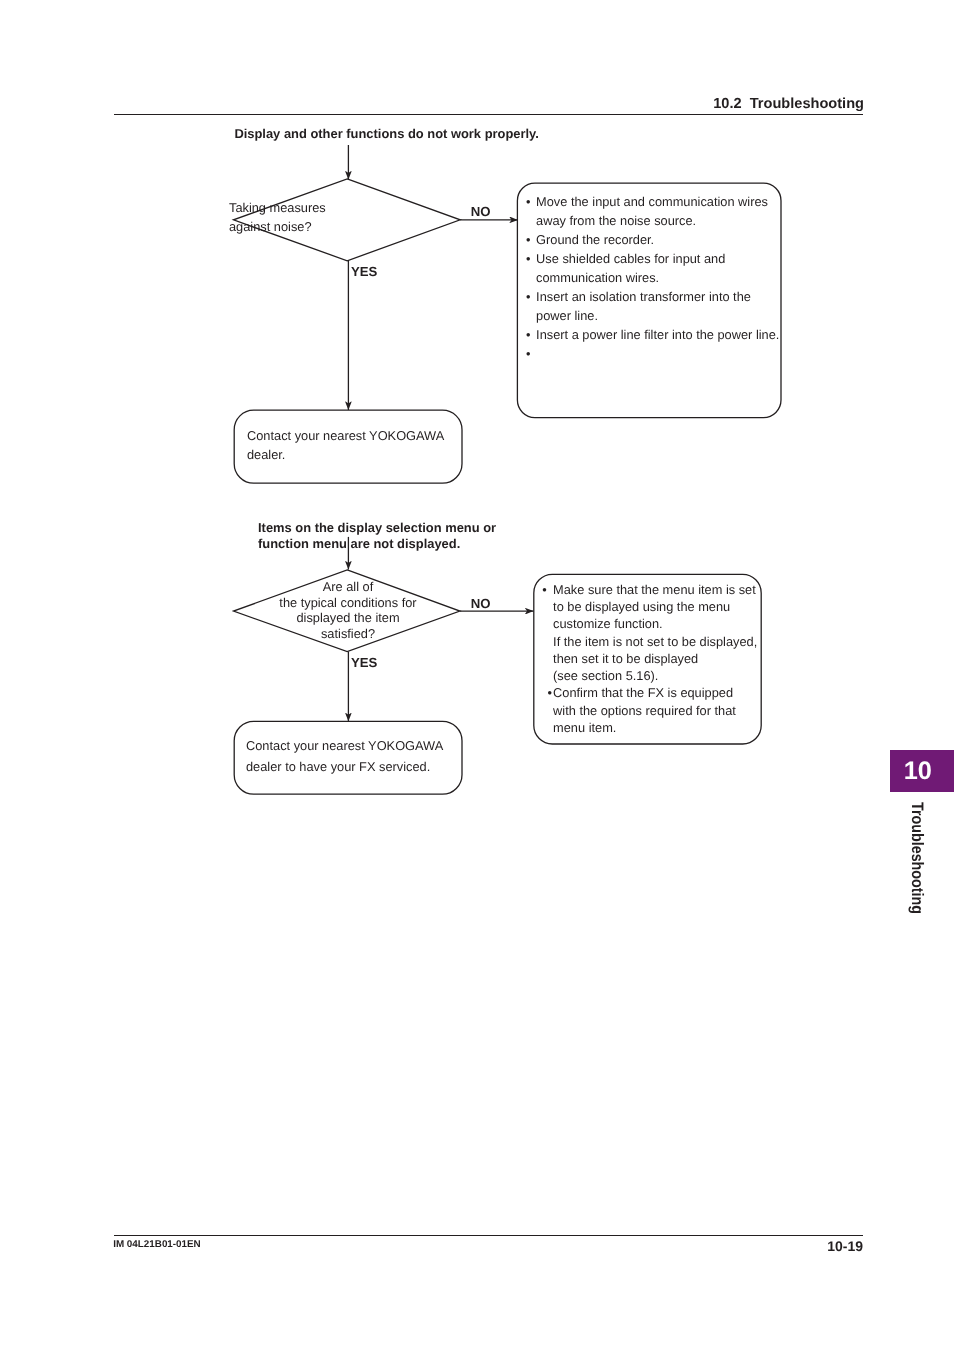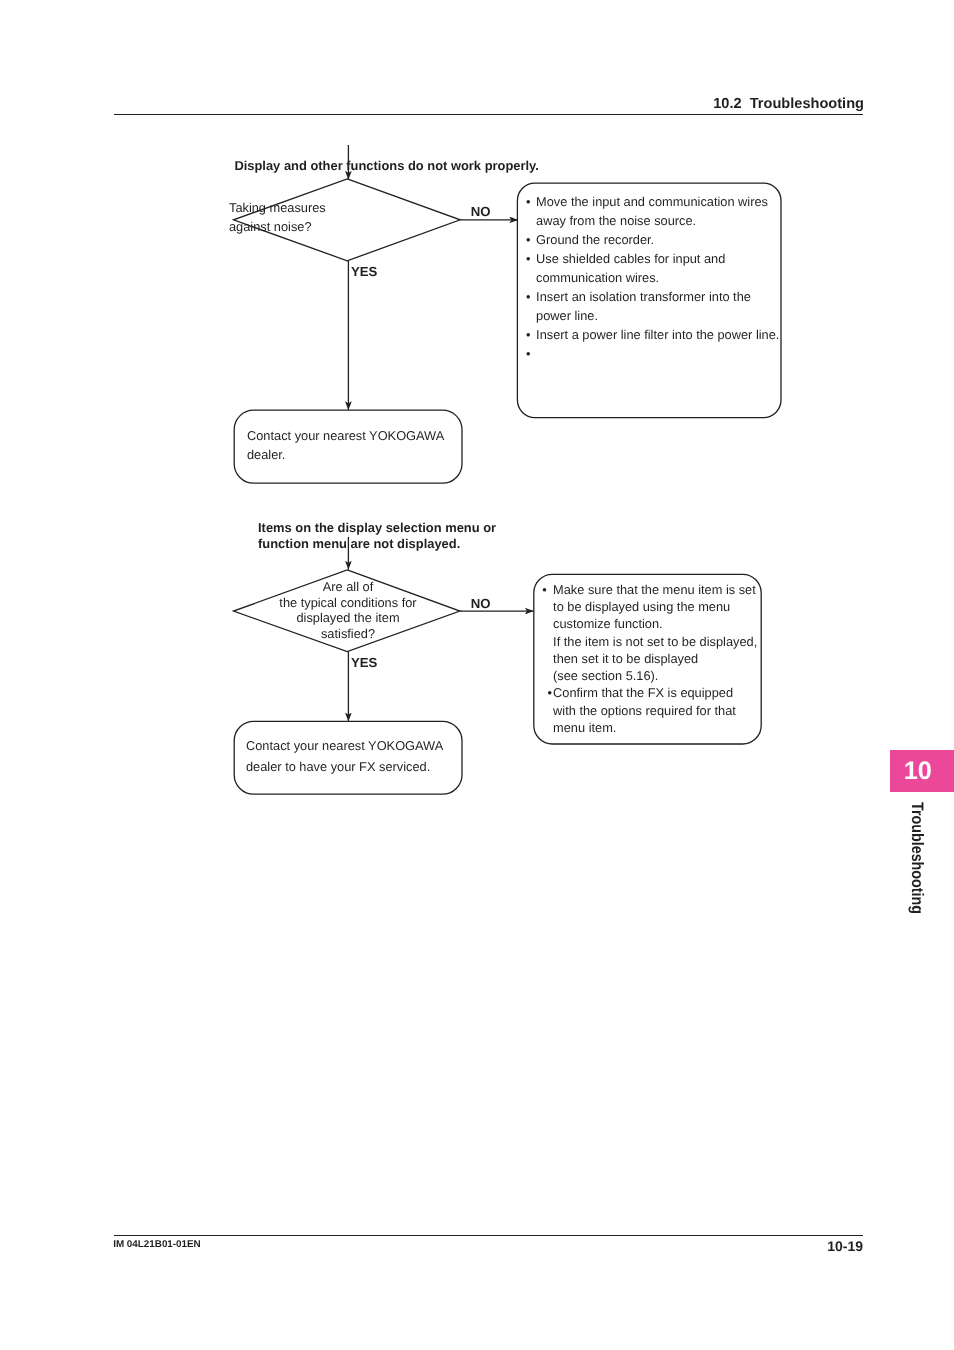--- a/index.html
+++ b/index.html
@@ -6,21 +6,21 @@
   body{width:954px;height:1350px;position:relative;overflow:hidden;
        font-family:"Liberation Sans",sans-serif;color:#231f20;
        -webkit-font-smoothing:antialiased;text-rendering:geometricPrecision;}
   .page{position:absolute;left:0;top:0;width:954px;height:1116px;will-change:transform;}
   .abs{position:absolute;}
   .hdr-text{left:713.2px;top:95.8px;font-size:14.6px;font-weight:bold;letter-spacing:0;white-space:pre;}
   .hdr-rule{left:113.5px;top:113.7px;width:749.5px;height:1.3px;background:#231f20;}
   .ftr-rule{left:113.5px;top:1234.85px;width:749.5px;height:1.3px;background:#231f20;}
   .ftr-left{left:113.2px;top:1238.6px;font-size:9.85px;font-weight:bold;white-space:nowrap;}
   .ftr-right{left:827.3px;top:1238px;font-size:14px;font-weight:bold;white-space:nowrap;}
-  .tab-box{left:890px;top:750px;width:64px;height:41.5px;background:#ec4899;color:#fff;
+  .tab-box{left:890px;top:750px;width:64px;height:41.5px;background:#701a75;color:#fff;
            display:flex;align-items:flex-start;justify-content:flex-start;box-sizing:border-box;}
   .tab-box span{display:block;font-size:25.3px;font-weight:bold;line-height:25.3px;
            margin-left:13.7px;margin-top:9.1px;}
   .tab-label{left:924.5px;top:801.6px;font-size:16.6px;font-weight:bold;white-space:nowrap;
              line-height:16.6px;transform-origin:left top;transform:rotate(90deg) scaleX(0.862);}
   .lbl{font-size:13.2px;font-weight:bold;line-height:13.2px;white-space:nowrap;}
   .title{font-size:12.92px;font-weight:bold;line-height:15.9px;white-space:nowrap;}
   .boxtext{font-size:12.8px;line-height:19.05px;white-space:nowrap;}
   svg.fc{position:absolute;left:0;top:0;overflow:visible;}
   .blist .bi{display:flex;align-items:flex-start;}
@@ -55,21 +55,21 @@
 
       <line x1="348.4" y1="536.9" x2="348.4" y2="569.5" marker-end="url(#ah)"></line>
       <path d="M 347.2 569.9 L 459.9 611.1 L 347.2 651.5 L 233.5 611.1 Z"></path>
       <line x1="459.9" y1="611.1" x2="533.6" y2="611.1" marker-end="url(#ah)"></line>
       <line x1="348.4" y1="651.5" x2="348.4" y2="721.3" marker-end="url(#ah)"></line>
       <rect x="533.8" y="574.4" width="227.4" height="169.6" rx="18.5" ry="18.5"></rect>
       <rect x="234.2" y="721.3" width="227.8" height="72.9" rx="19.5" ry="19.5"></rect>
     </g>
   </svg>
 
-  <div class="abs title" style="left:234.4px;top:125.6px;margin-top:32px;">
+  <div class="abs title" style="left:234.4px;top:125.6px;">
     <span>Display and other functions do not work properly.</span>
   </div>
 
   <div class="abs boxtext" style="left:229px;top:199.4px;width:228px;text-align:left;line-height:18.85px;">
     <div>Taking measures</div>
       <div>against noise?</div>
   </div>
 
   <div class="abs lbl" style="left:470.8px;top:204.6px;">NO</div>
   <div class="abs lbl" style="left:350.9px;top:264.7px;">YES</div>

